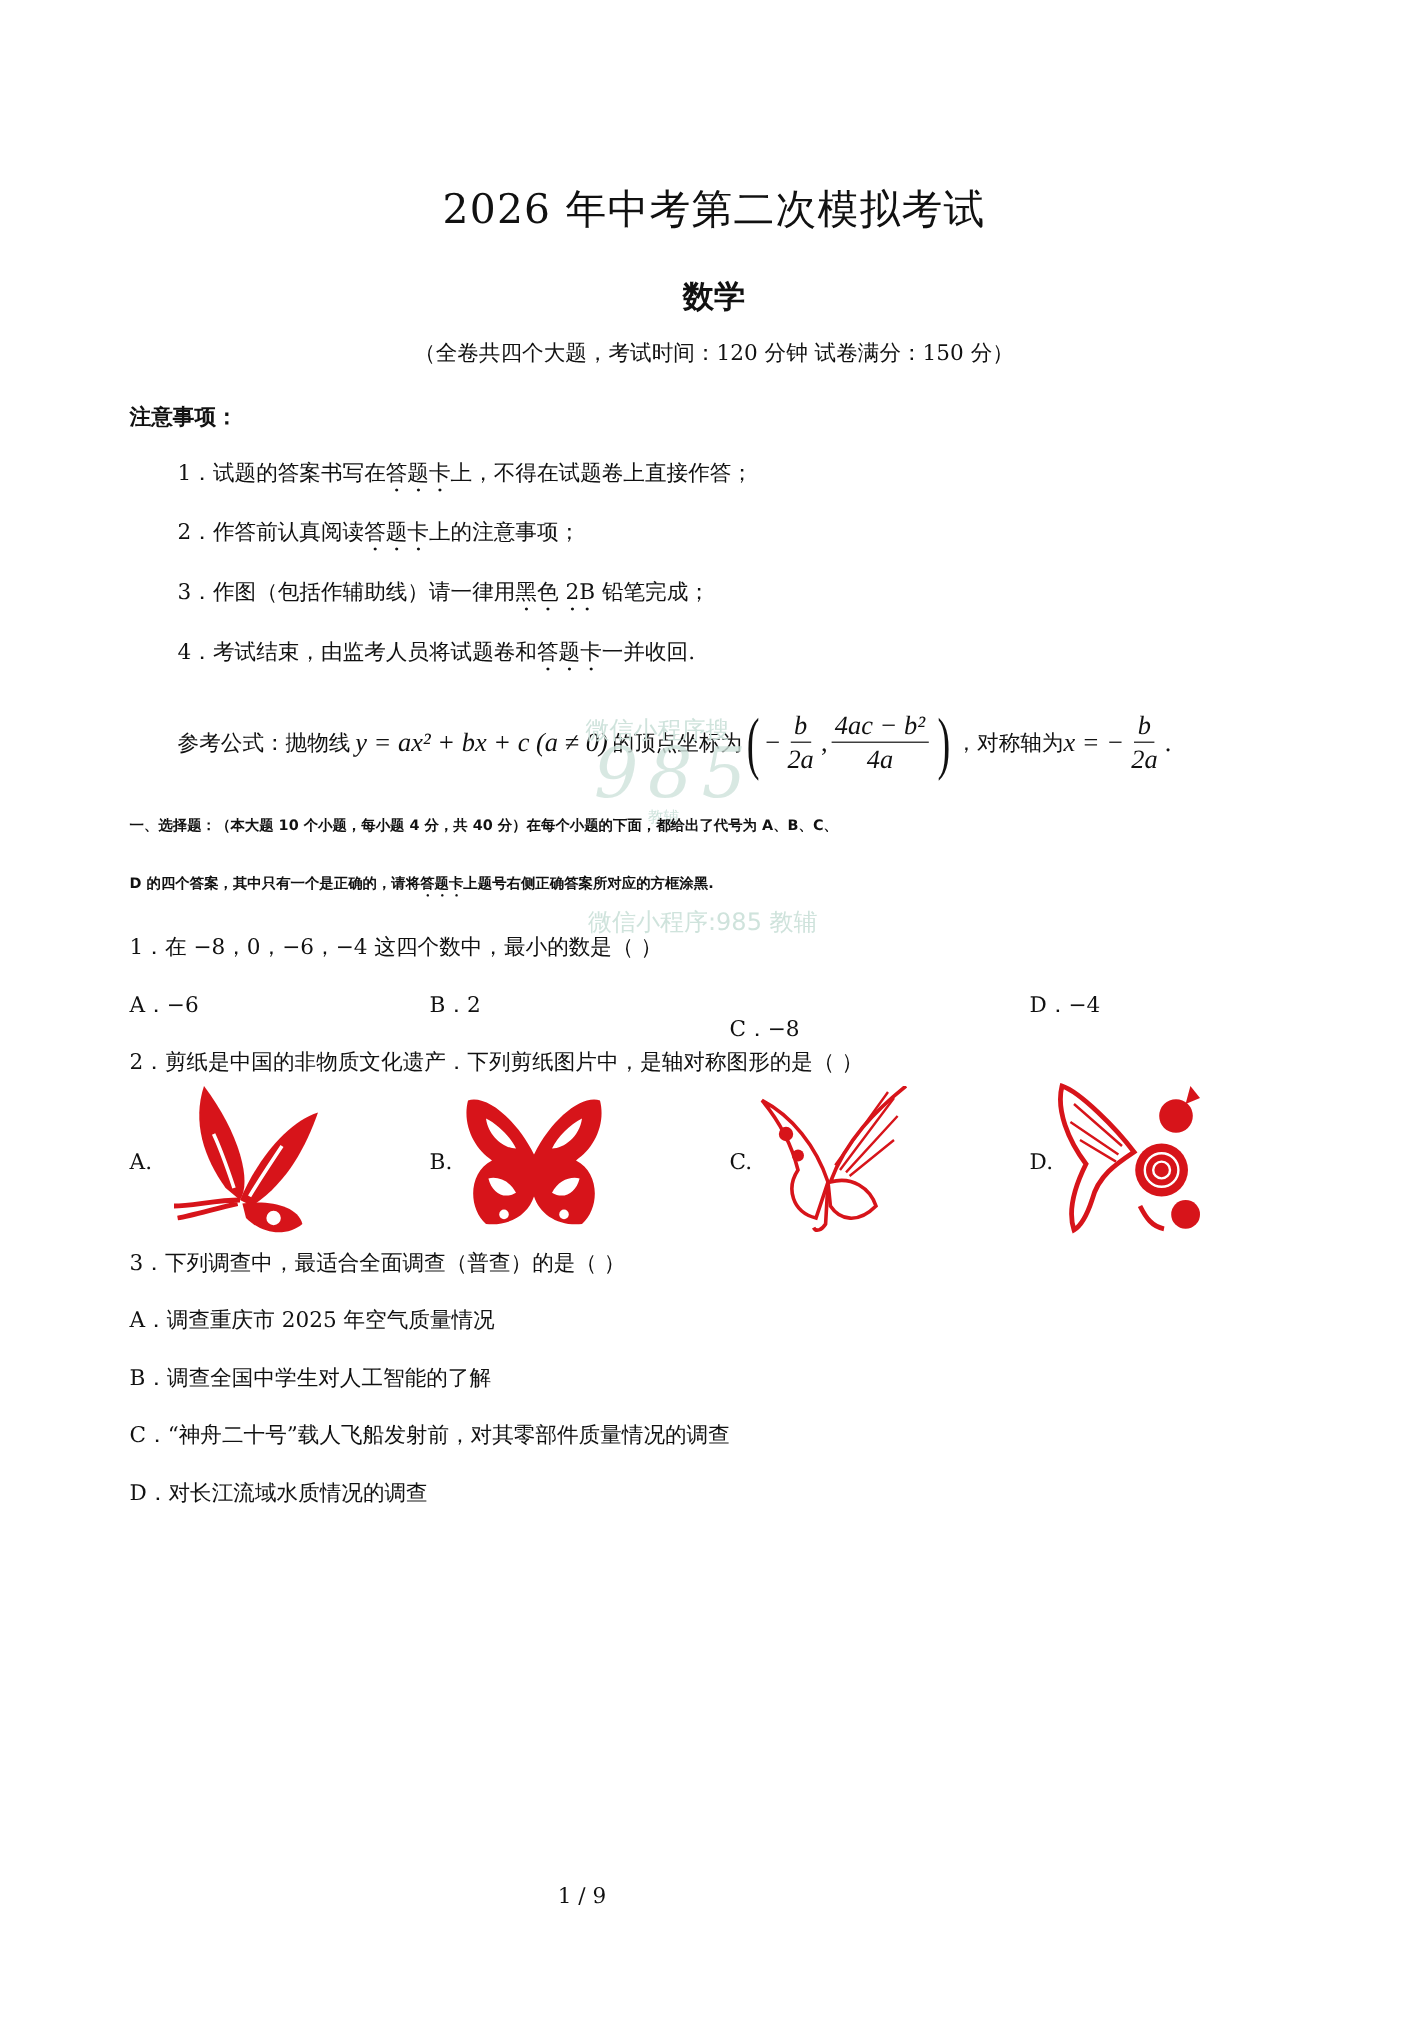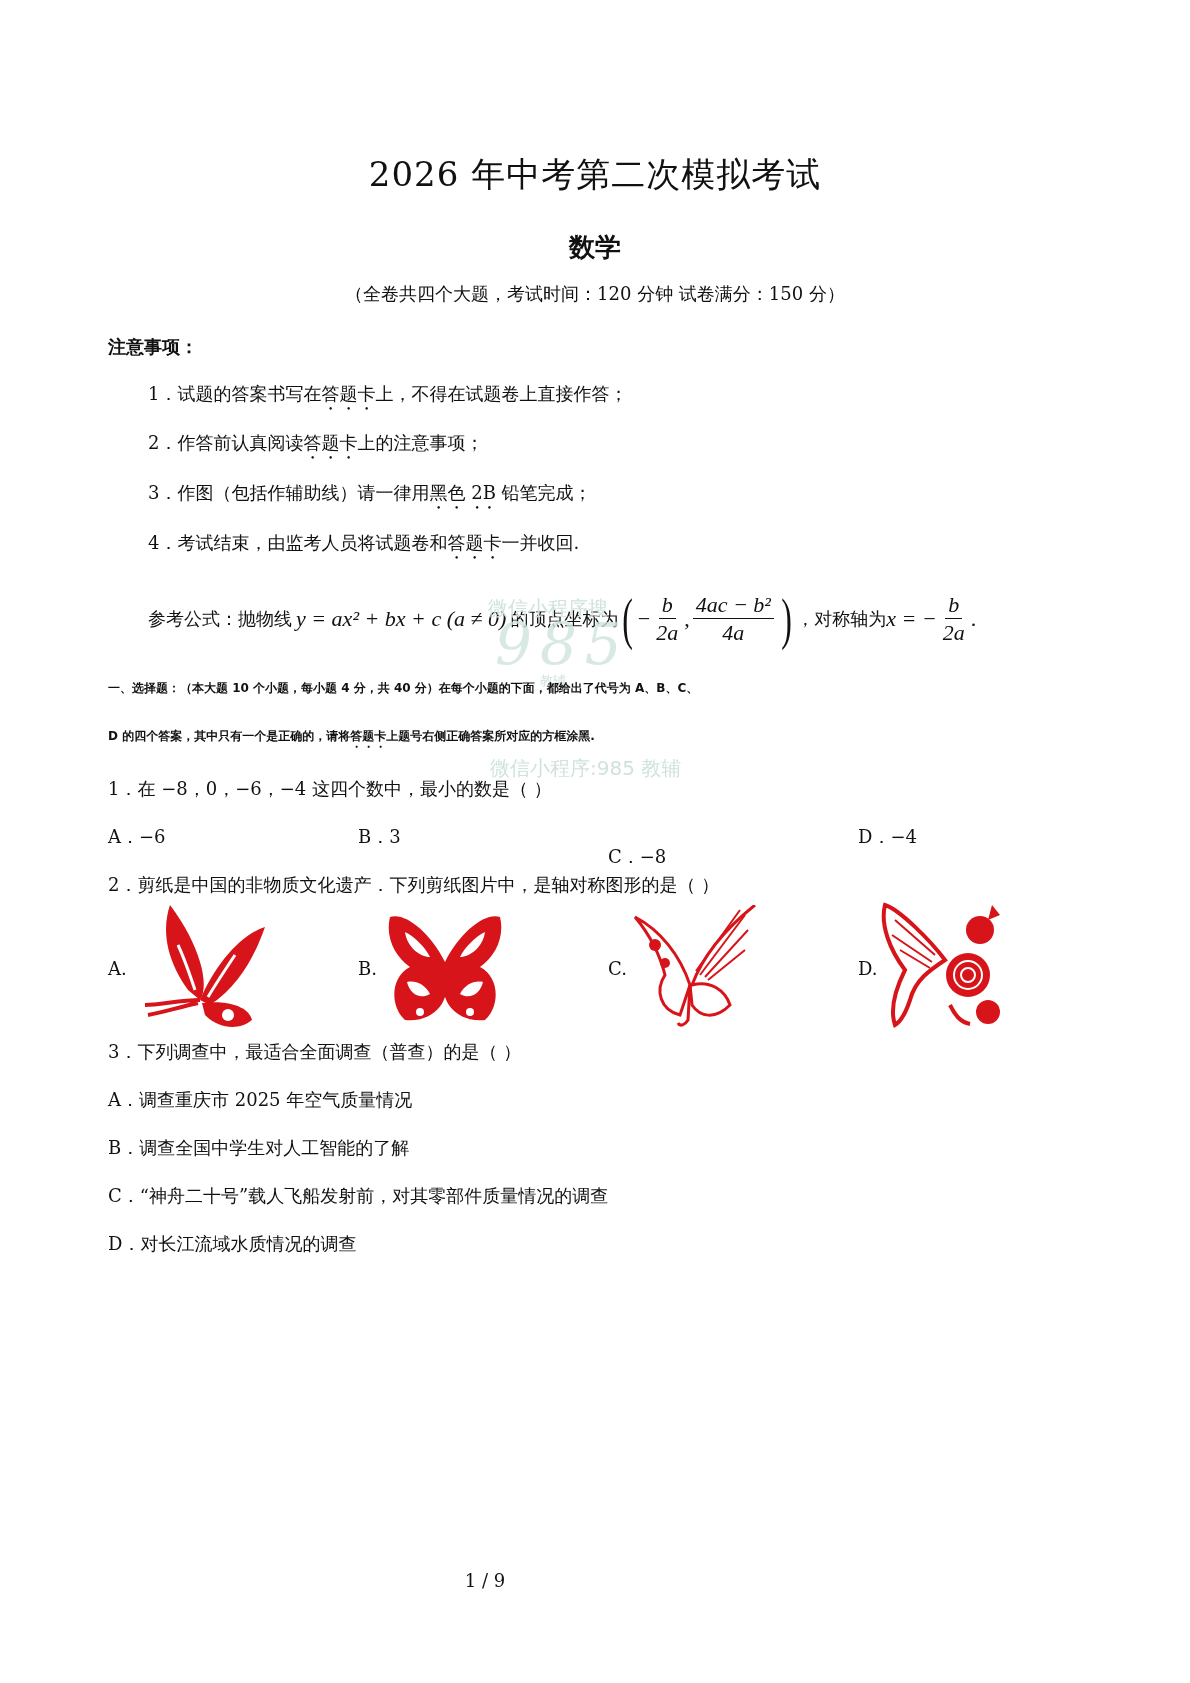--- a/index.html
+++ b/index.html
@@ -81,21 +81,21 @@
 <div class="abs watermark" style="left:540px;top:672px;font-size:13px">教辅</div>
 <div class="abs watermark" style="left:490px;top:755px;font-size:20px">微信小程序:985 教辅</div>
 
 <div class="abs section" style="top:680px">一、选择题：（本大题 10 个小题，每小题 4 分，共 40 分）在每个小题的下面，都给出了代号为 A、B、C、</div>
 <div class="abs section" style="top:728px">
   <span>D 的四个答案，其中只有一个是正确的，请将</span><span class="dot">答题卡</span><span>上题号右侧正确答案所对应的方框涂黑.</span>
 </div>
 
 <div class="abs q" style="top:777px">1．在 −8，0，−6，−4 这四个数中，最小的数是（    ）</div>
 <div class="abs opt" style="left:108px;top:825px">A．−6</div>
-<div class="abs opt" style="left:358px;top:825px">B．3</div>
+<div class="abs opt" style="left:358px;top:825px">B．2</div>
 <div class="abs opt" style="left:608px;top:845px">C．−8</div>
 <div class="abs opt" style="left:858px;top:825px">D．−4</div>
 
 <div class="abs q" style="top:873px">2．剪纸是中国的非物质文化遗产．下列剪纸图片中，是轴对称图形的是（    ）</div>
 <div class="abs img-label" style="left:108px;top:958px">A.</div>
 <div class="abs img-label" style="left:358px;top:958px">B.</div>
 <div class="abs img-label" style="left:608px;top:958px">C.</div>
 <div class="abs img-label" style="left:858px;top:958px">D.</div>
 
 <svg class="bf" style="left:140px;top:905px" width="130" height="125" viewBox="0 0 130 125">

